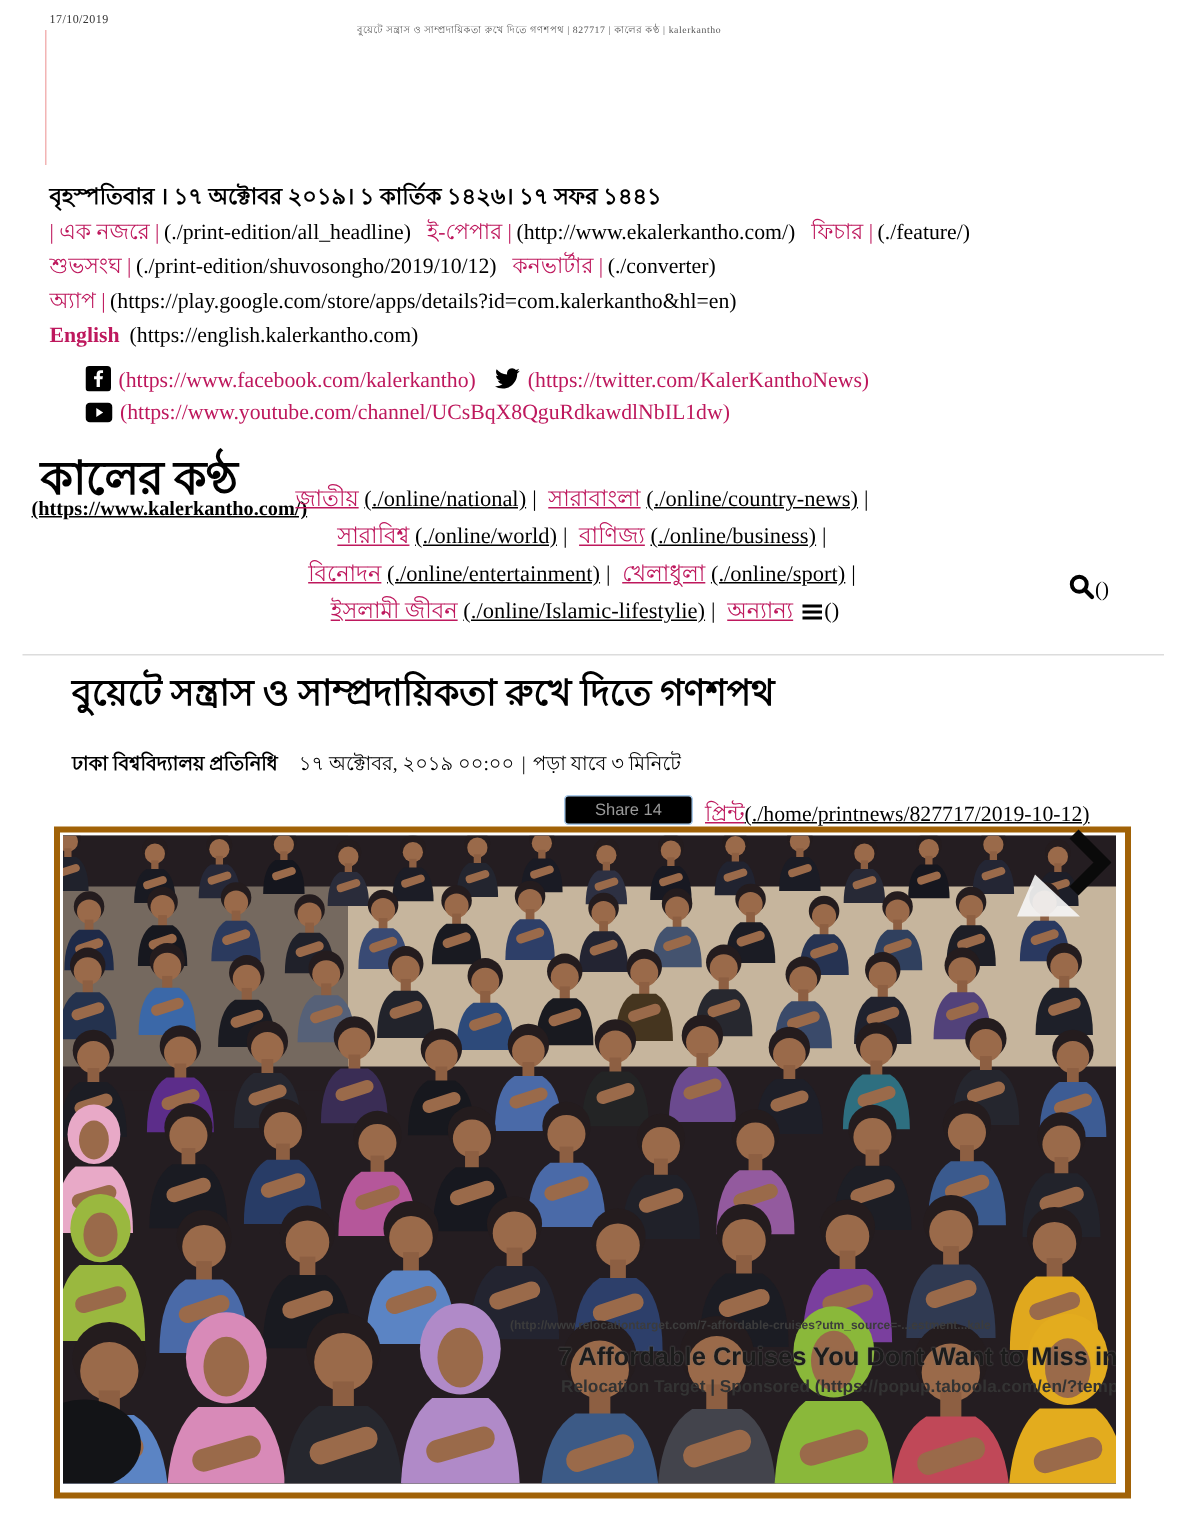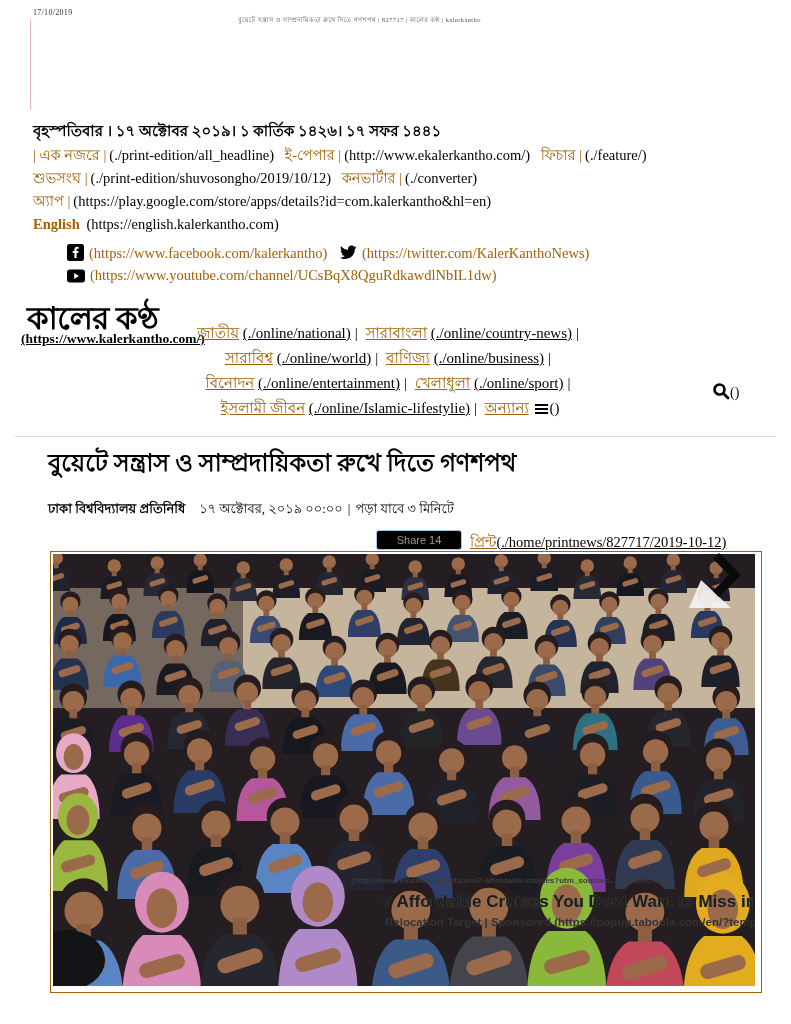--- a/index.html
+++ b/index.html
@@ -1,32 +1,32 @@
 <!DOCTYPE html>
 <html><head>
 <meta charset="utf-8">
 <style>
   html,body{margin:0;padding:0;background:#fff;}
   .page{position:relative;width:791px;height:1024px;background:#ffffff;overflow:hidden;
         font-family:"Liberation Serif", serif;color:#000;}
   .abs{position:absolute;}
-  a{color:#a16207;text-decoration:none;}
+  a{color:#be185d;text-decoration:none;}
   .u{text-decoration:underline;}
   
   .print-date{left:33px;top:8px;font-size:8px;color:#333;letter-spacing:.3px;}
   .red-line{left:30px;top:20px;width:1px;height:90px;background:#f2b4b4;}
   .print-title{left:238px;top:15px;width:395px;font-size:6.5px;color:#555;
                white-space:nowrap;overflow:hidden;letter-spacing:.4px;}
   
   .dateline{left:33px;top:119px;font-size:15px;font-weight:bold;}
   .navline{left:33px;font-size:14.5px;line-height:22px;white-space:nowrap;}
   .navline .lbl{margin-right:3px;}
   .navline .url{margin-right:7px;text-align:right;}
   .bold{font-weight:bold;}
-  .social{left:55px;font-size:14.5px;white-space:nowrap;padding-left:12px;}
+  .social{left:45px;font-size:14.5px;white-space:nowrap;padding-left:12px;}
   .social .sicon{display:inline-block;vertical-align:-3px;margin-right:5px;}
   .logo{left:27px;top:294px;font-size:31px;font-weight:900;letter-spacing:-.5px;}
   .logo-url{left:21px;top:331px;font-size:13.5px;font-weight:bold;}
   
   .menu{left:140px;top:321px;width:500px;text-align:center;font-size:15px;line-height:25px;}
   .menu .mi{white-space:nowrap;}
   .menu .sep{margin:0 4px;}
   .hamburger{display:inline-block;width:13px;height:10px;vertical-align:-1px;margin:0 2px;}
   .hamburger i{display:block;height:2px;background:#000;margin-bottom:2px;}
   .search-box{left:712px;top:382px;font-size:14px;white-space:nowrap;}
@@ -35,21 +35,21 @@
   
   .title{left:48px;top:446px;width:690px;font-size:24px;font-weight:600;line-height:34px;}
   .byline{left:48px;top:499px;font-size:13px;}
   .byline .author{font-weight:bold;margin-right:14px;}
   .byline .bsep{margin:0 5px;}
   .share-btn{left:376px;top:530px;width:84px;height:18px;border:1px solid #a9c9e8;border-radius:3px;
              background:#000000;font-family:"Liberation Sans",sans-serif;font-size:11px;color:#9a9a9a;
              text-align:center;line-height:18px;}
   .print-link{left:470px;top:531px;font-size:14.5px;white-space:nowrap;}
   
-  .photo-frame{left:50px;top:551px;width:706px;height:436px;border:1px solid #a16207;
+  .photo-frame{left:36px;top:551px;width:706px;height:436px;border:4px solid #a16207;
                padding:2px;background:#fff;}
   .photo-inner{position:relative;width:702px;height:432px;overflow:hidden;background:#241d21;}
   .photo-inner svg.crowd{display:block;width:702px;height:432px;}
   .chevron-next{left:711px;top:552px;width:30px;height:46px;}
   .ad-url{left:298px;top:322px;font-family:"Liberation Sans",sans-serif;font-size:8px;
           font-weight:bold;color:#3c3c3c;white-space:nowrap;}
   .ad-headline{left:330px;top:338px;font-family:"Liberation Sans",sans-serif;font-size:17px;
                font-weight:bold;color:#1c1c1c;white-space:nowrap;text-shadow:0 0 1px #777;}
   .ad-attr{left:332px;top:362px;font-family:"Liberation Sans",sans-serif;font-size:11.5px;
            font-weight:bold;color:#333;white-space:nowrap;}

